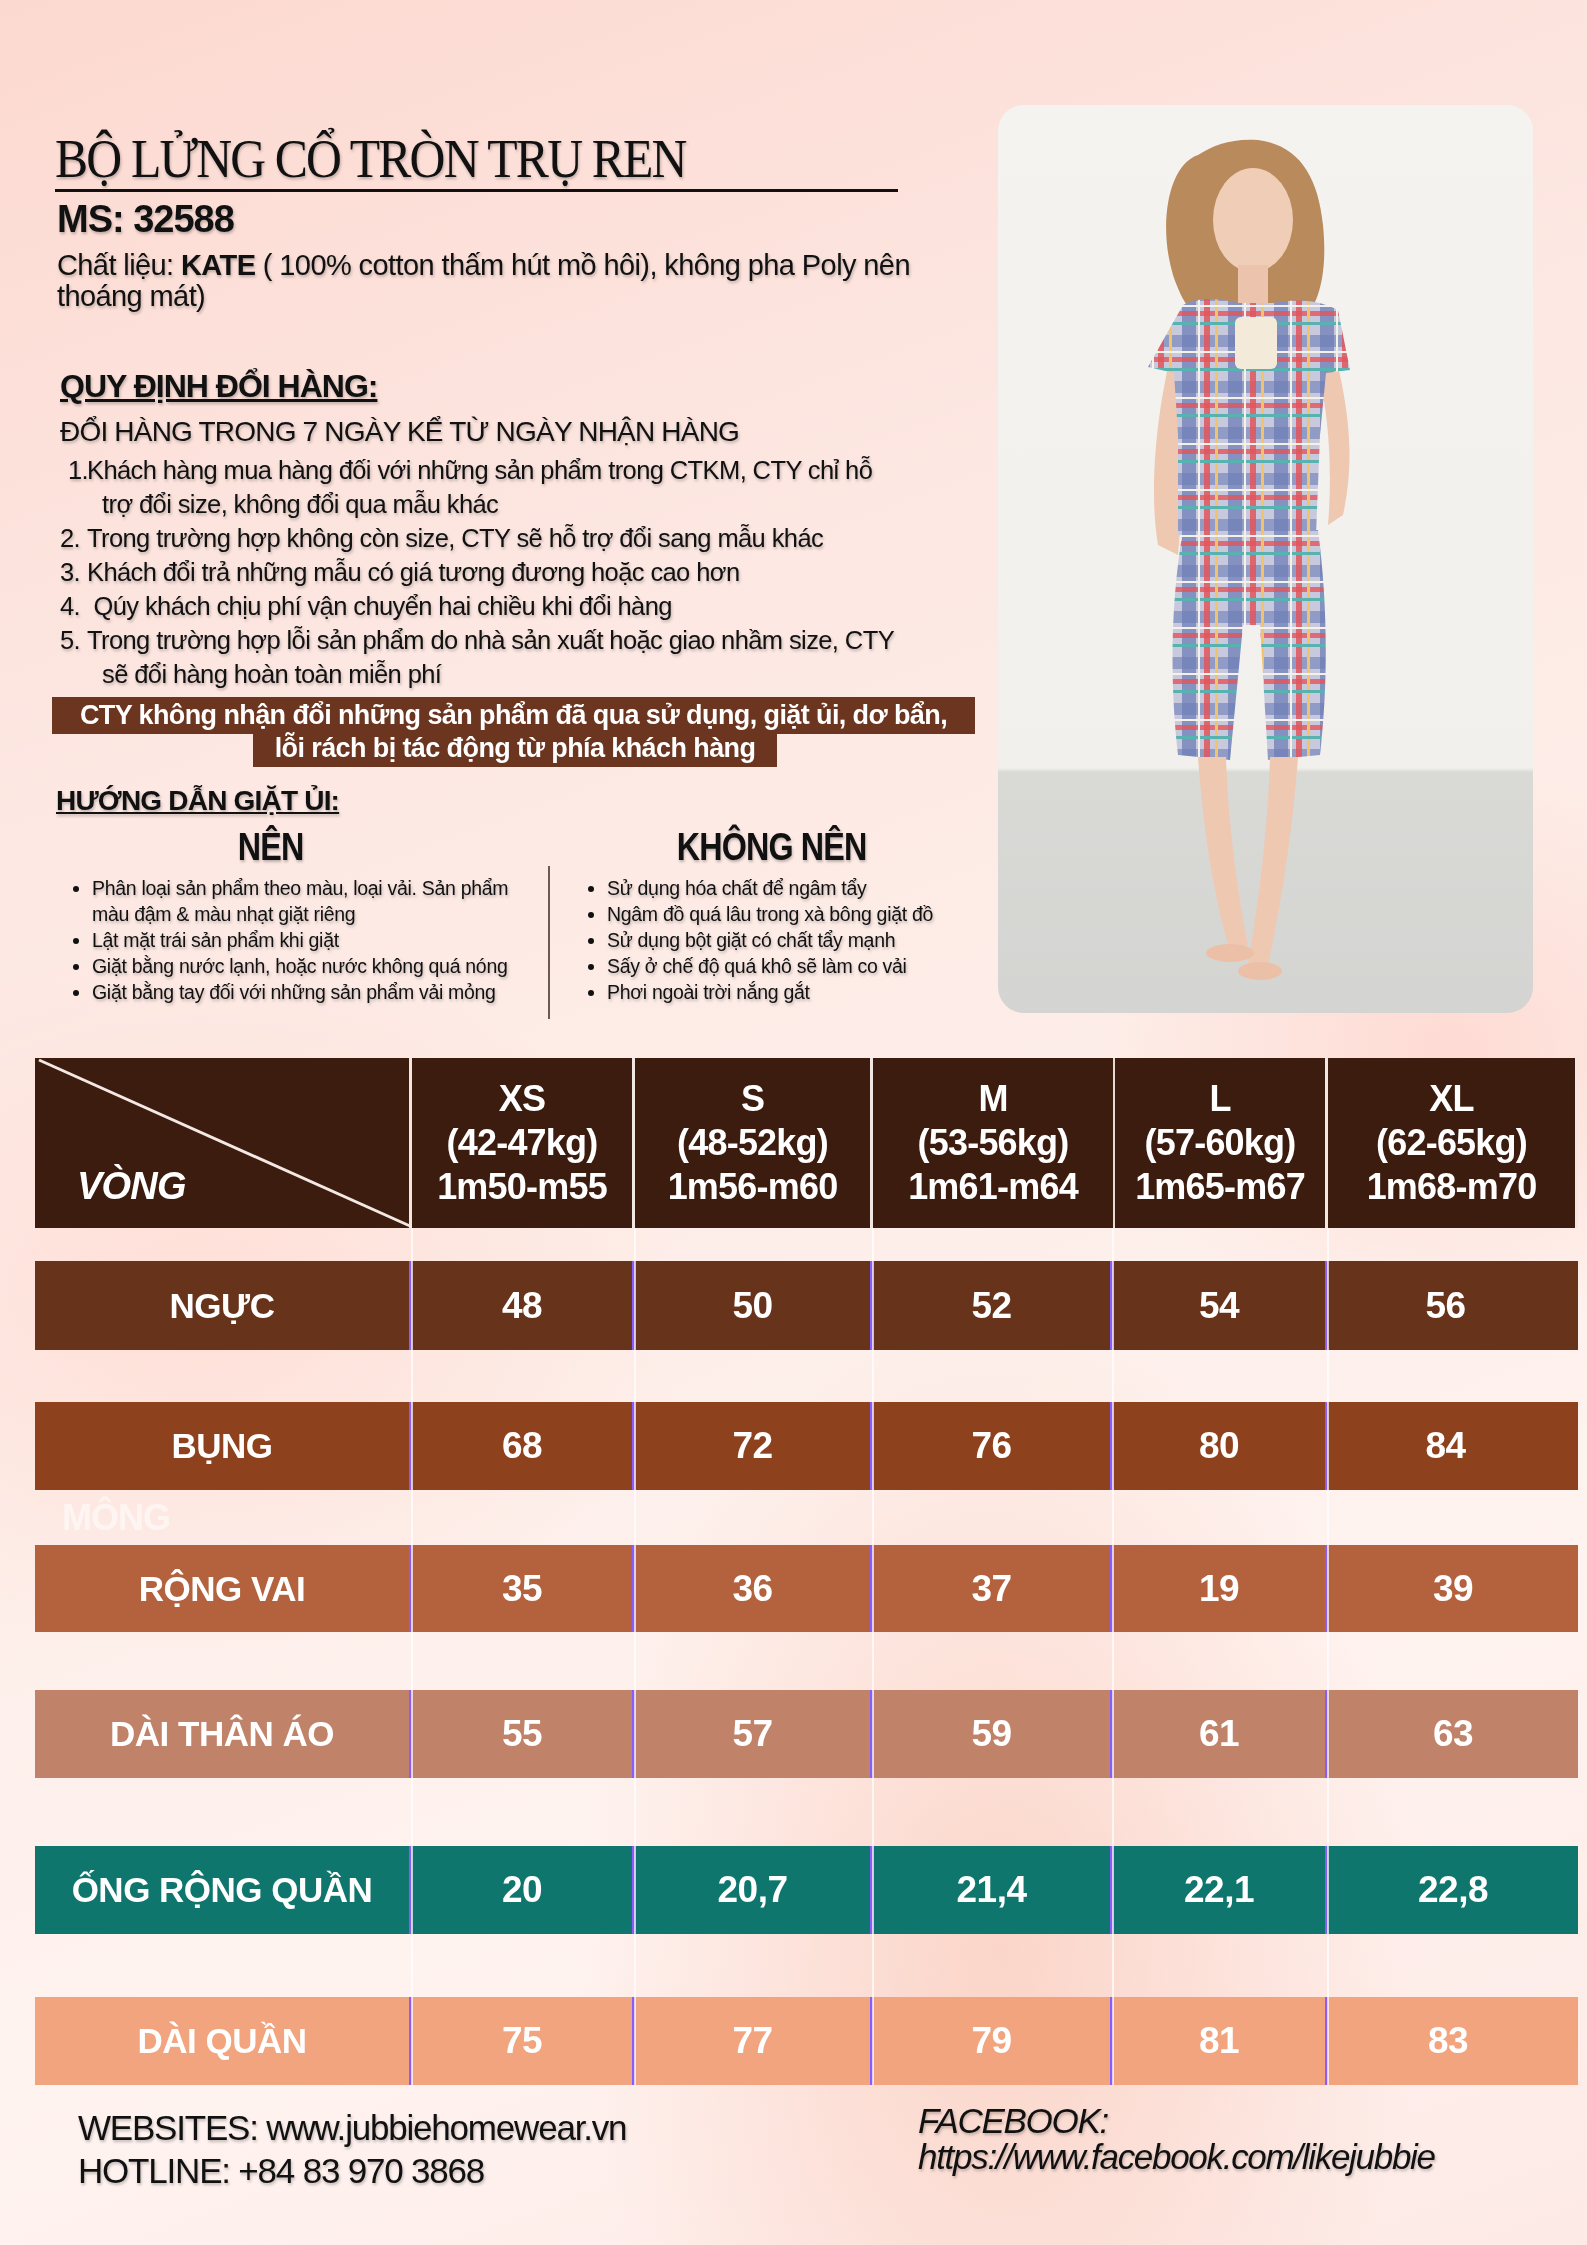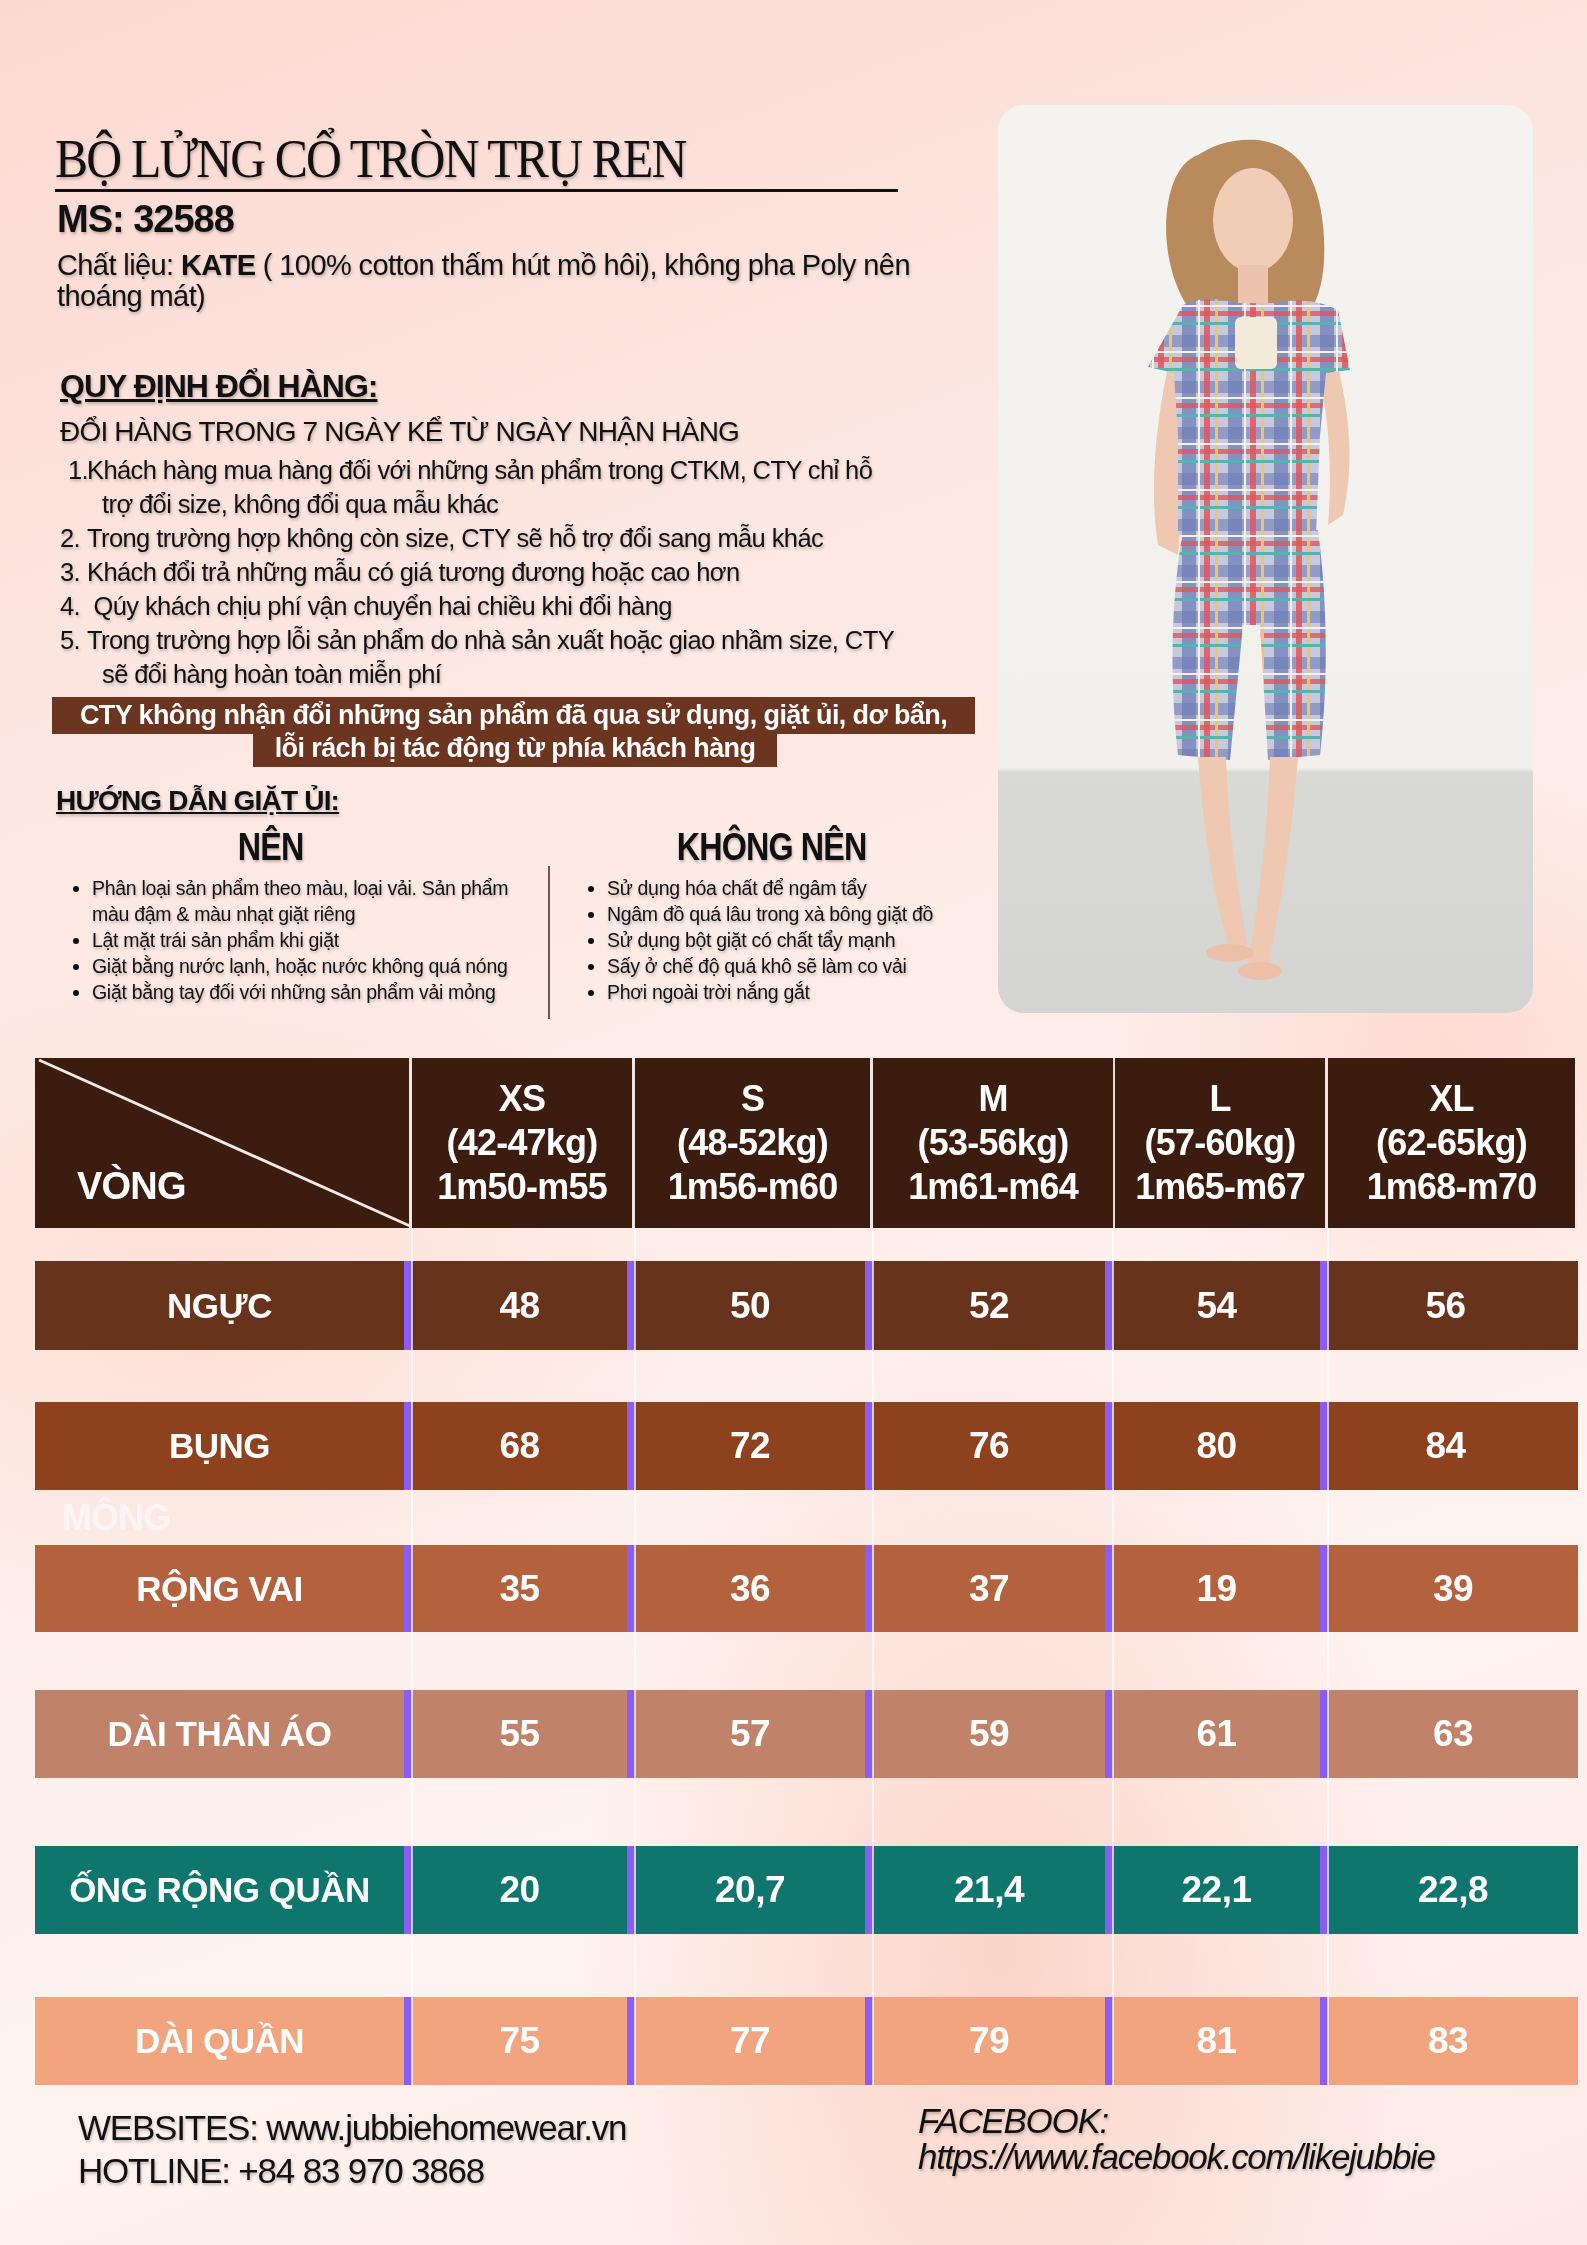--- a/index.html
+++ b/index.html
@@ -59,27 +59,27 @@
   
   .photo {
     left: 998px; top: 105px; width: 535px; height: 908px; border-radius: 26px; overflow: hidden;
     background: linear-gradient(180deg, #f4f3f0 0%, #f1f0ed 73%, #d9d9d6 73.5%, #d4d4d2 100%);
   }
 
   
   .tbl { left: 35px; top: 1058px; width: 1543px; }
   .row { position: absolute; left: 0; width: 1543px; display: flex; }
   .cell { height: 100%; display: flex; align-items: center; justify-content: center; color: #fff;
-    font-weight: bold; border-right: 8px solid #8b5cf6; }
+    font-weight: bold; border-right: 3px solid #8b5cf6; }
   .cell:last-child { border-right: none; }
   .hdr { top: 0; height: 170px; background: #3b1c0e; }
   .hdr .cell { flex-direction: column; font-size: 36px; line-height: 44px; letter-spacing: -0.8px; border-right: 3px solid #f2e6e2; }
   .hdr .cell.no-divider { border-right: none; }
   .hdr .corner { position: relative; justify-content: flex-end; align-items: flex-start; }
-  .corner-label { position: absolute; left: 42px; bottom: 20px; font-size: 38px; }
+  .corner-label { position: absolute; left: 42px; bottom: 20px; font-size: 38px; font-style: italic; }
   .data .cell { font-size: 37px; letter-spacing: -0.5px; }
   .data .label { font-size: 35px; letter-spacing: -0.5px; }
   .w0 { width: 377px; } .w1 { width: 223px; } .w2 { width: 238px; } .w3 { width: 240px; } .w4 { width: 215px; } .w5 { width: 250px; }
 
   .ghost { left: 62px; top: 1497px; font-size: 36px; font-weight: bold; color: rgba(255,255,255,0.55); letter-spacing: -1px; }
 
   
   .guide { position: absolute; width: 2px; background: rgba(255,255,255,0.7); top: 1228px; height: 857px; }
 
   

